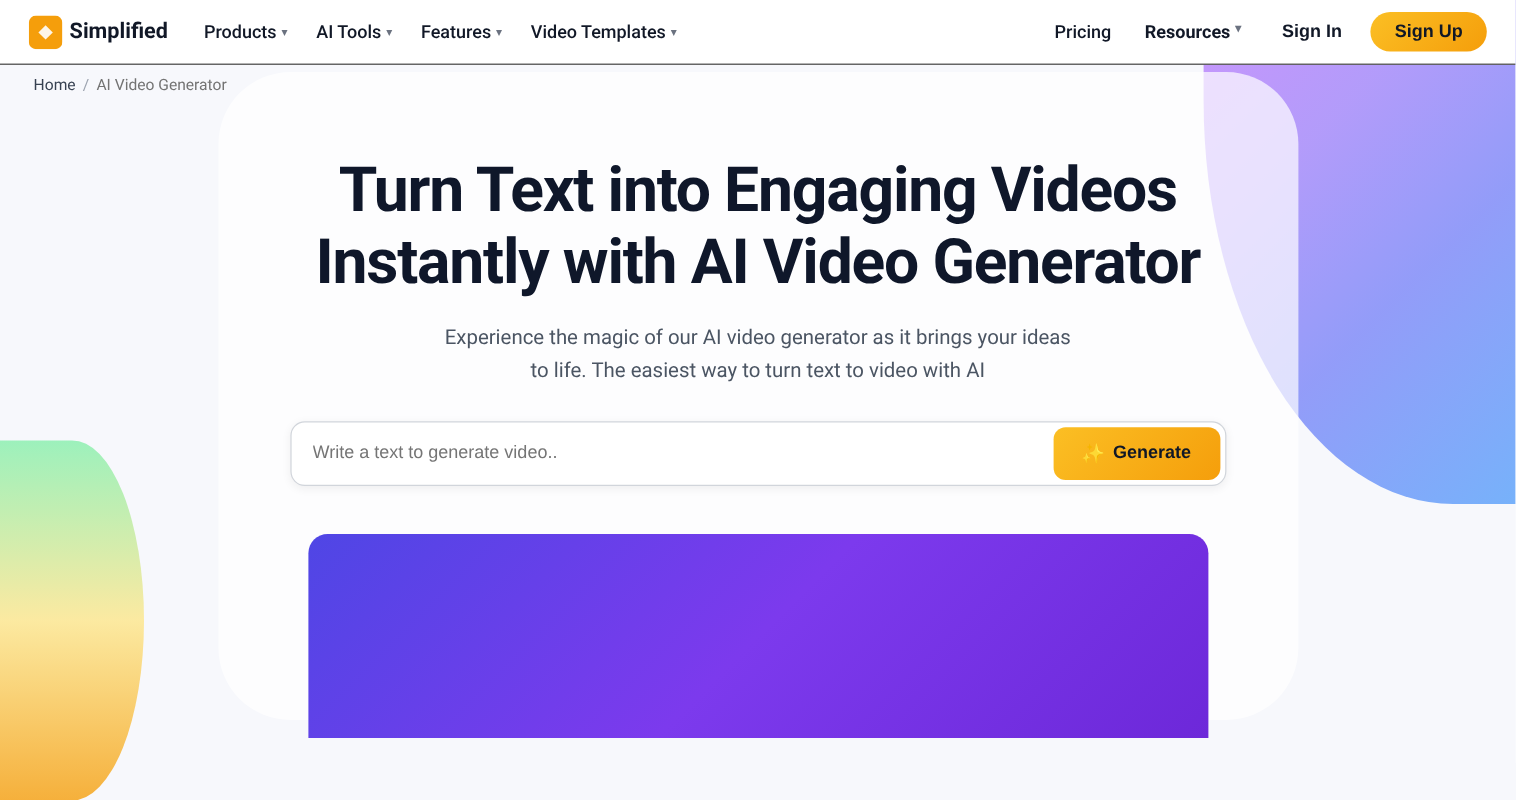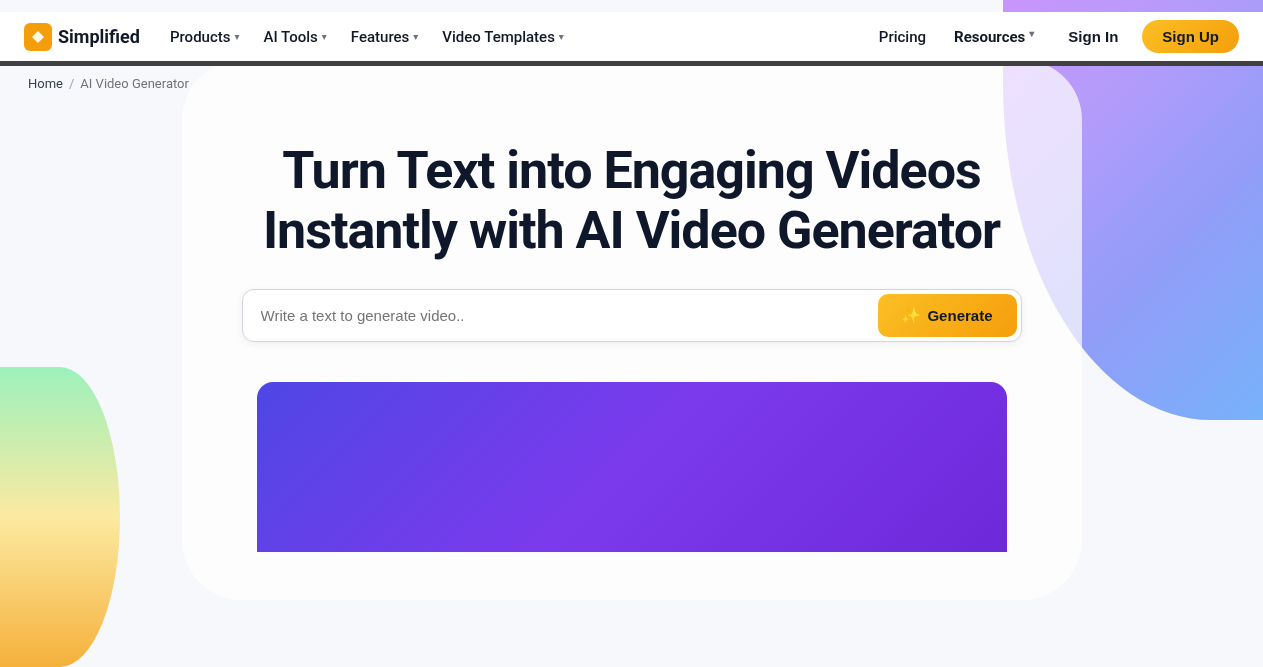--- a/index.html
+++ b/index.html
@@ -46,27 +46,26 @@
       border-radius: 60px;
       z-index: 0;
       opacity: 0.7;
     }
 
     
     nav {
       position: relative;
       z-index: 10;
       background: #ffffff;
-      border-bottom: 5px solid #404040;
+      border-bottom: 1px solid #404040;
       display: flex;
       align-items: center;
       padding: 0 24px;
       height: 54px;
       gap: 0;
-      margin-top: 12px;
     }
     .nav-logo {
       display: flex;
       align-items: center;
       gap: 6px;
       text-decoration: none;
       margin-right: 20px;
     }
     .logo-icon {
       width: 28px;
@@ -290,20 +289,21 @@
   <a class="breadcrumb-home">Home</a>
   <span class="breadcrumb-sep">/</span>
   <span class="breadcrumb-current">AI Video Generator</span>
 </div>
 
 <div class="hero">
   <h1 class="hero-title">
     <span>Turn Text into Engaging Videos</span><br>
     <span>Instantly with AI Video Generator</span>
   </h1>
+  <p class="hero-subtitle">Experience the magic of our AI video generator as it brings your ideas to life. The easiest way to turn text to video with AI</p>
 
   <div class="input-row">
     <input class="text-input" type="text" placeholder="Write a text to generate video.." style="">
     <button class="generate-btn">
       <span class="generate-icon">✨</span>
       <span>Generate</span>
     </button>
   </div>
 </div>
 

